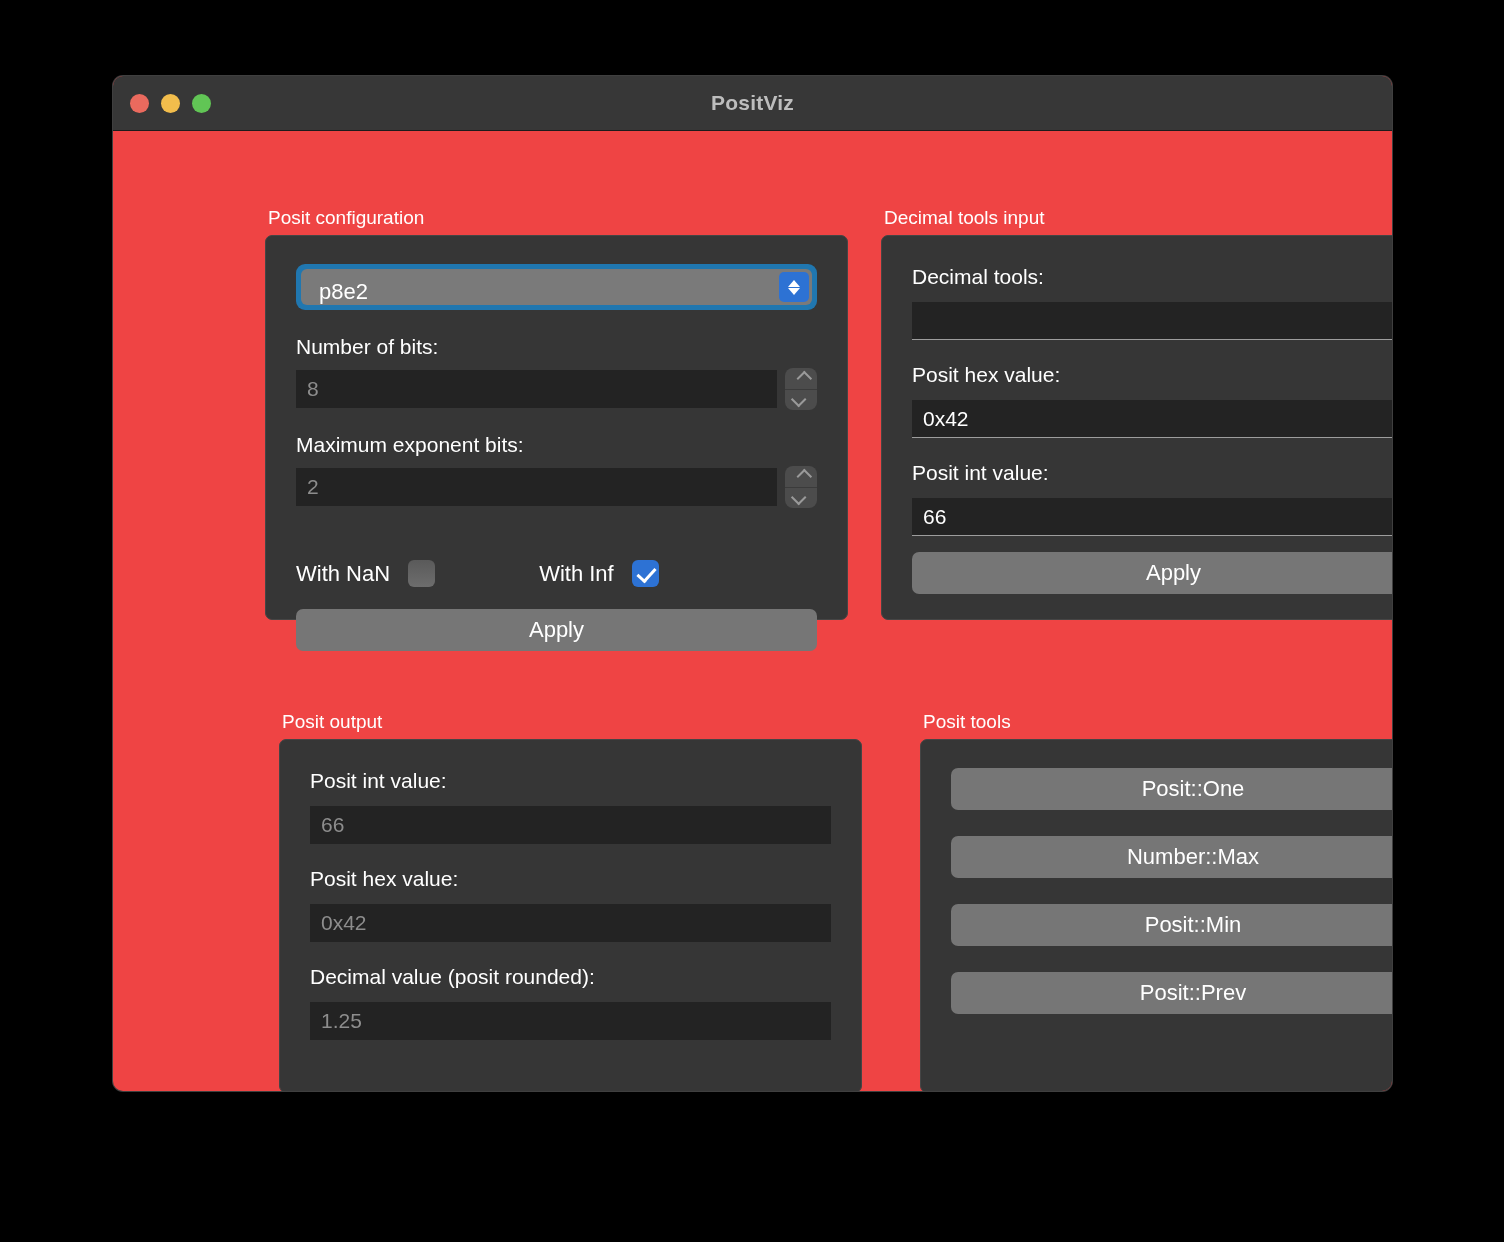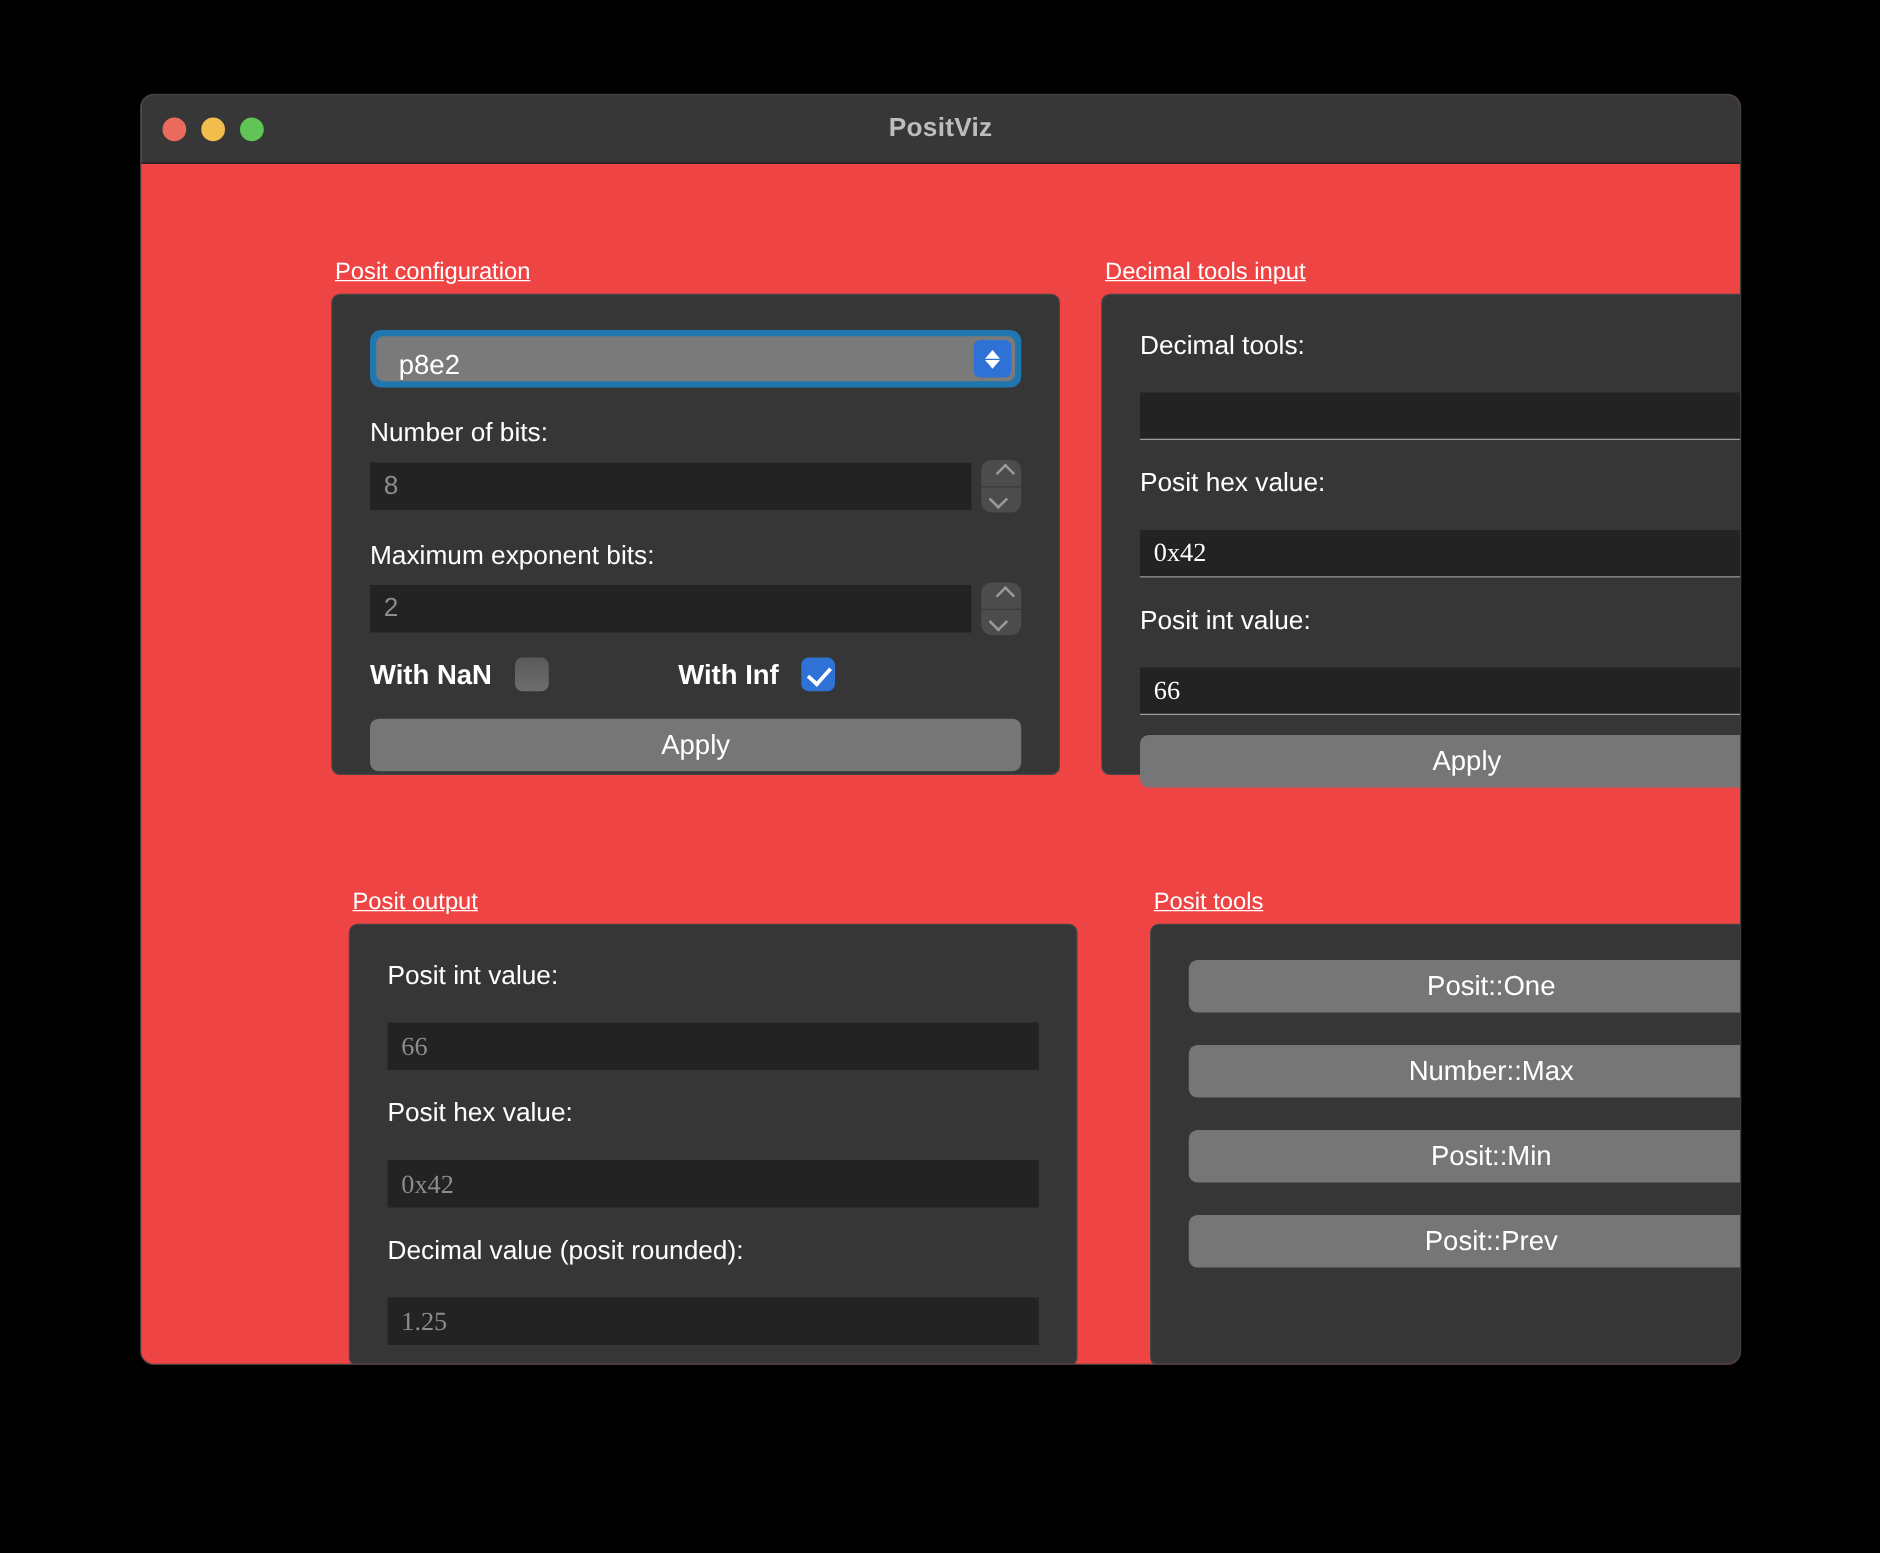--- a/index.html
+++ b/index.html
@@ -62,21 +62,20 @@
 
   .grp {
     position: absolute;
   }
   .grp-label {
     font-size: 19px;
     color: #ffffff;
     margin-bottom: 6px;
     line-height: 22px;
     padding-left: 3px;
-    text-decoration: underline;
   }
   .grp-box {
     background: #363636;
     border: 1px solid #454545;
     border-radius: 7px;
   }
 
   
   #grp-config   { left: 152px; top: 76px;  width: 583px; }
   #grp-decimal  { left: 768px; top: 76px;  width: 585px; }
@@ -175,23 +174,22 @@
     border-left: 2.5px solid #9a9a9a;
     border-bottom: 2.5px solid #9a9a9a;
   }
   .chev.up   { transform: rotate(135deg) translate(-2px,-2px); }
   .chev.down { transform: rotate(-45deg) translate(-2px,-2px); }
 
   
   .check-row {
     display: flex;
     align-items: center;
-    margin-top: 18px;
+    margin-top: 52px;
     margin-bottom: 22px;
-    font-weight: bold;
   }
   .check-label {
     font-size: 22px;
     color: #ffffff;
   }
   .cb {
     width: 27px; height: 27px;
     border-radius: 6px;
     margin-left: 18px;
     position: relative;
@@ -234,23 +232,23 @@
   
   .tin {
     display: block;
     width: 100%;
     height: 38px;
     background: #232323;
     border: none;
     border-bottom: 1px solid #9d9d9d;
     color: #ffffff;
     font-size: 21px;
-    font-family: Liberation Serif, serif;
+    font-family: Liberation Sans, sans-serif;
     padding-left: 11px;
-    margin-top: 24px;
+    margin-top: 12px;
     outline: none;
   }
   
   .tin.ro {
     border-bottom: none;
     color: #8d8d8d;
   }
 
   .spacer-22 { height: 22px; }
   .spacer-16 { height: 16px; }

